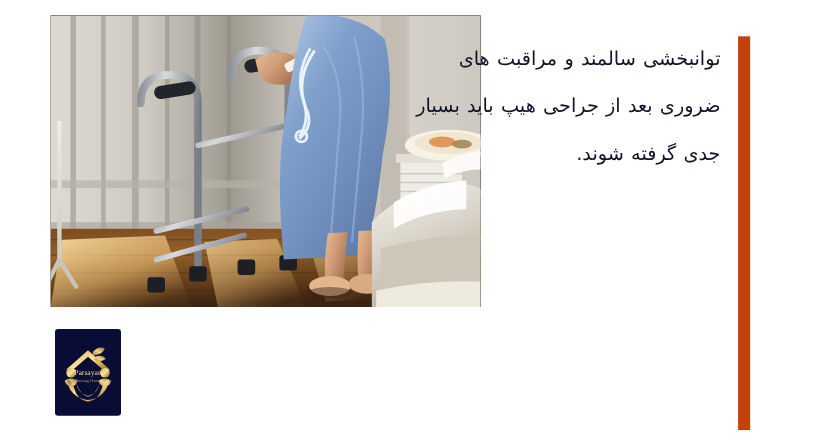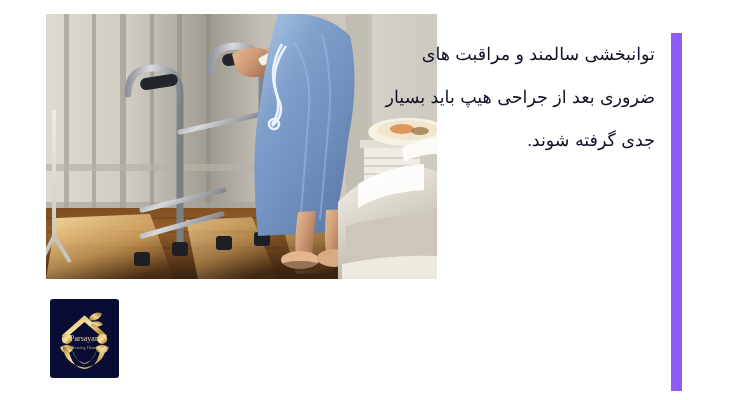--- a/index.html
+++ b/index.html
@@ -27,43 +27,42 @@
   }
   .photo-frame svg { display: block; width: 100%; height: 100%; }
 
   
   .quote-block {
     position: absolute;
     right: 18px;
     top: 17px;
     width: 286px;
     padding-right: 16px;
-    border-right: 11px solid #8b5cf6;
+    border-right: 11px solid #c2410c;
     box-sizing: content-box;
     min-height: 358px;
-    font-family: Liberation Serif, serif;
   }
   .quote-text {
     margin: 0;
     color: #121228;
     font-size: 17.5px;
     line-height: 2.45;
     text-align: right;
     direction: rtl;
     font-weight: 400;
     letter-spacing: 0;
     word-spacing: 1px;
   }
 
   
   .logo-badge {
     position: absolute;
     left: 50px;
     top: 299px;
-    width: 69px;
+    width: 60px;
     height: 79px;
     background: #090D35;
     border-radius: 3px;
     overflow: hidden;
   }
   .logo-badge svg { display: block; width: 100%; height: 100%; }
 </style>
 </head>
 <body>
 

